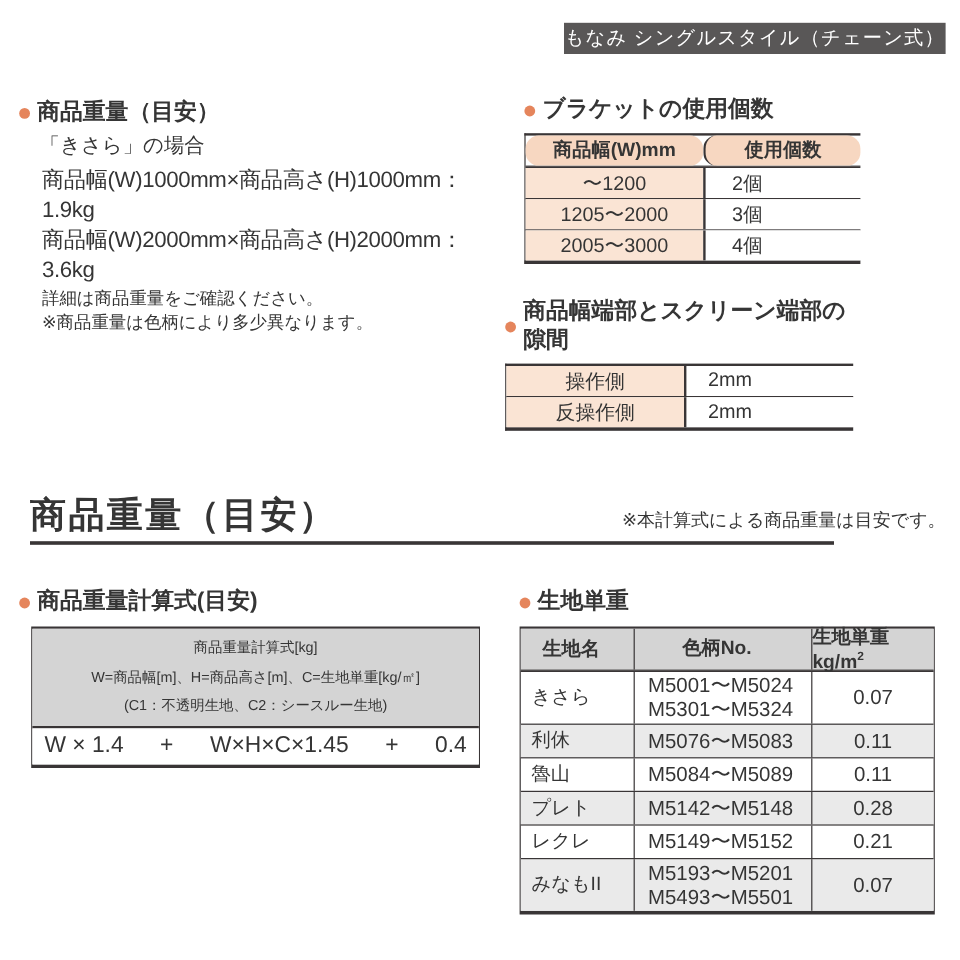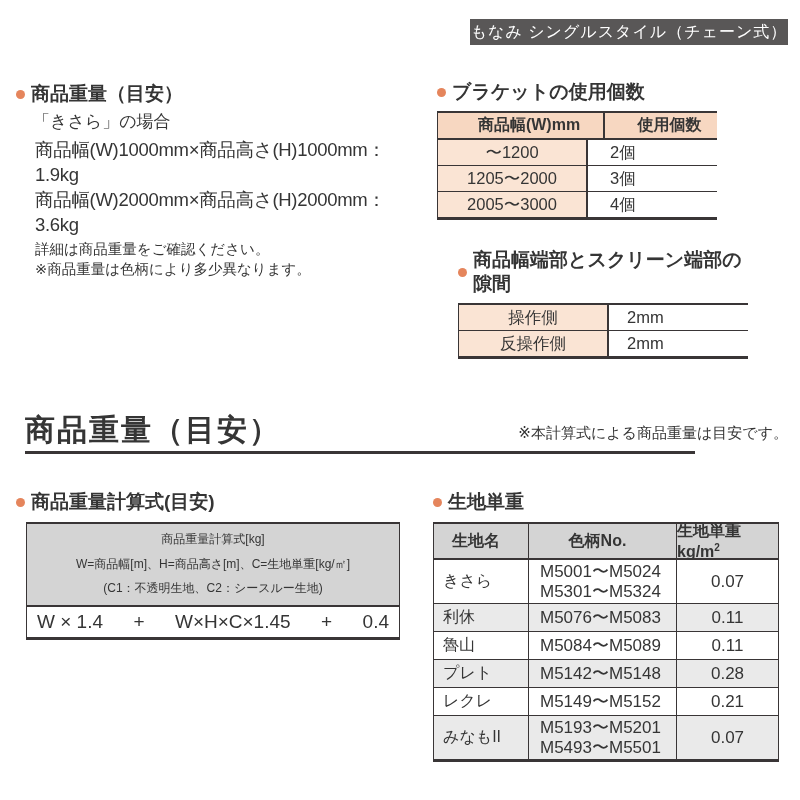--- a/index.html
+++ b/index.html
@@ -24,28 +24,28 @@
   
   .sec-weight { position:absolute; left:16px; top:82px; width:412px; }
   .case-label { margin:4px 0 0 17px; font-size:17px; line-height:24px; font-weight:500; }
   .spec-wrap { margin:3px 0 0 19px; }
   .spec-line { font-size:18.5px; line-height:25px; font-weight:500; letter-spacing:-0.3px; }
   .notes-wrap { margin:3px 0 0 19px; }
   .note-line { font-size:14.5px; line-height:19.5px; }
 
   
   .sec-bracket { position:absolute; left:437px; top:80px; width:280px; }
-  .sec-gap { position:absolute; left:458px; top:248px; width:290px; }
+  .sec-gap { position:absolute; left:421px; top:248px; width:290px; }
   .mini-tbl { margin-top:7px; border-style:solid; border-color:var(--border,#393536); border-width:2px 0 3px 1px; }
   .mt-row { display:flex; height:25px; }
   .mt-row + .mt-row { border-top:1px solid var(--border,#393536); }
   .mt-row.hd { border-bottom:1px solid var(--border,#393536); }
   .mt-c1 { width:148px; display:flex; align-items:center; justify-content:center; font-size:16.5px; }
   .mt-c2 { flex:1; border-left:2px solid var(--border,#393536); display:flex; align-items:center; font-size:16.5px; padding-left:22px; }
-  .mt-row.hd .mt-c1, .mt-row.hd .mt-c2 { background:var(--peach-header,#f7d7c1); font-weight:600; font-size:16px; justify-content:center; padding-left:17px; }
+  .mt-row.hd .mt-c1, .mt-row.hd .mt-c2 { background:var(--peach-header,#f7d7c1); font-weight:600; font-size:16px; justify-content:center; padding-left:0;border-radius:11px; }
   .mt-row.dt .mt-c1 { background:var(--peach-cell,#fae4d4); }
   .mt-row.dt .mt-c2 { background:#fff; }
   .sec-gap .mt-c2 { padding-left:18px; }
 
   
   .big-title { position:absolute; left:25px; top:411px; font-size:30px; font-weight:600; letter-spacing:2px; line-height:38px; }
   .big-note { position:absolute; right:12px; top:424px; font-size:15px; font-weight:500; }
   .rule { position:absolute; left:25px; top:451px; width:670px; height:3px; background:var(--border,#2e2b2b); }
 
   

